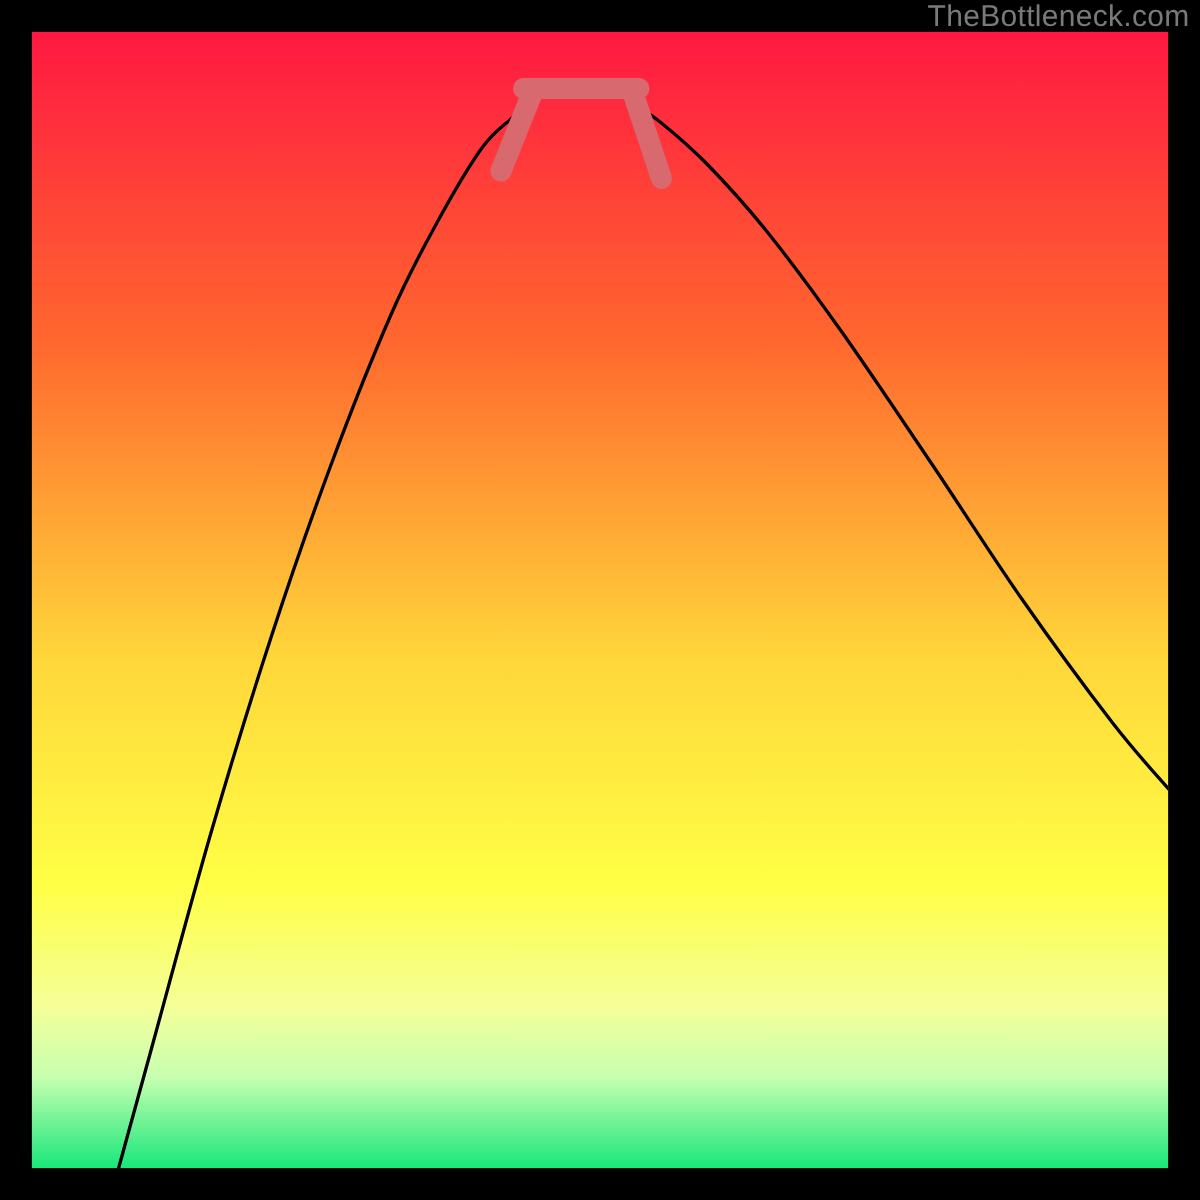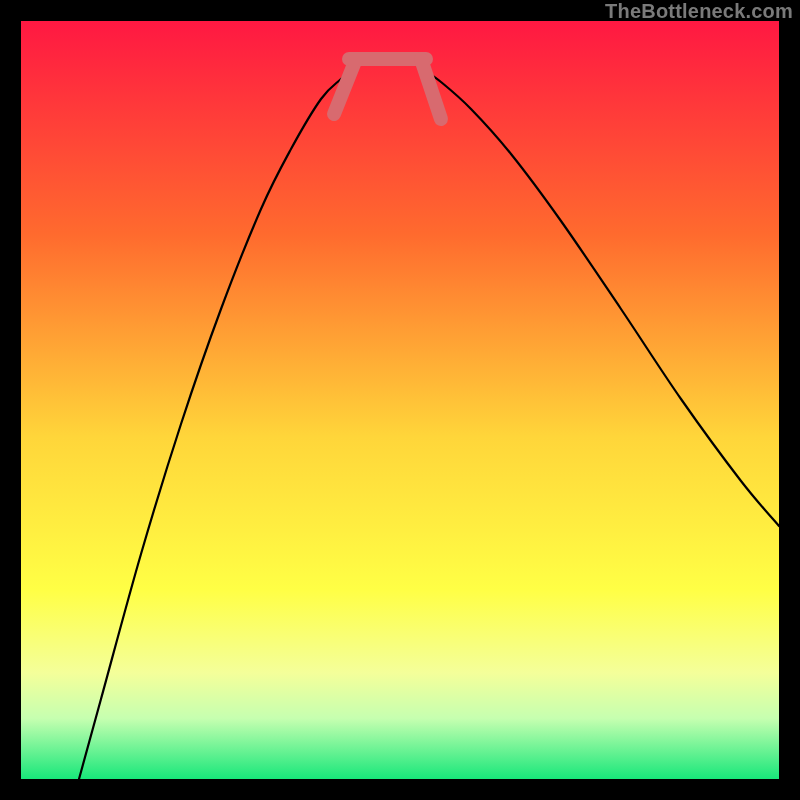--- a/index.html
+++ b/index.html
@@ -26,21 +26,21 @@
     width: 758px;
     height: 758px;
     overflow: hidden;
   }
   .watermark {
     position: absolute;
     top: 0;
     right: 7px;
     color: #7a7a7a;
     font-size: 20px;
-    font-weight: 700;
+    font-weight: 400;
     letter-spacing: 0.2px;
   }
   svg {
     display: block;
   }
 </style>
 </head>
 <body>
 
 <div class="frame">

